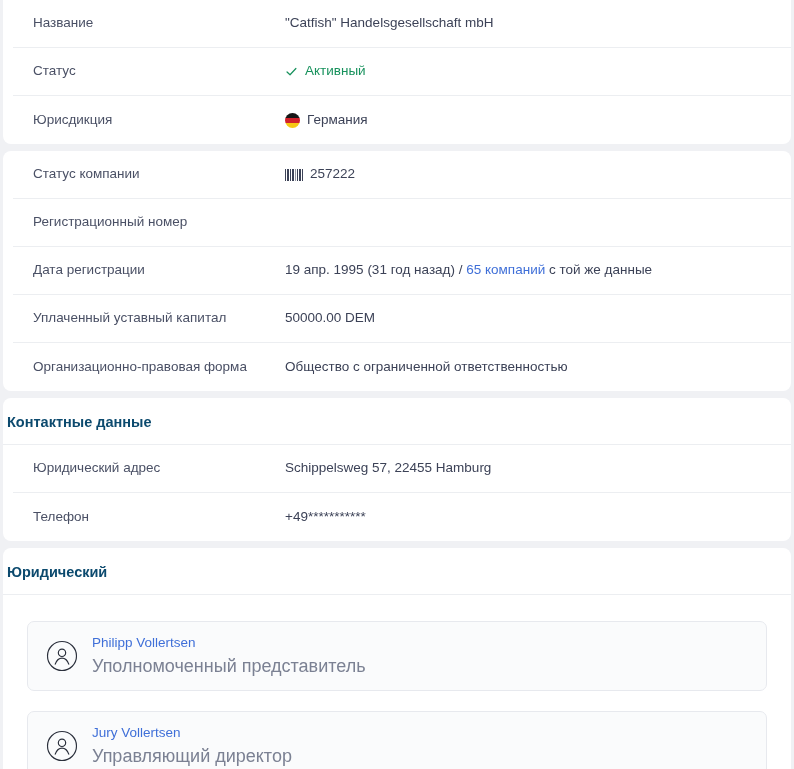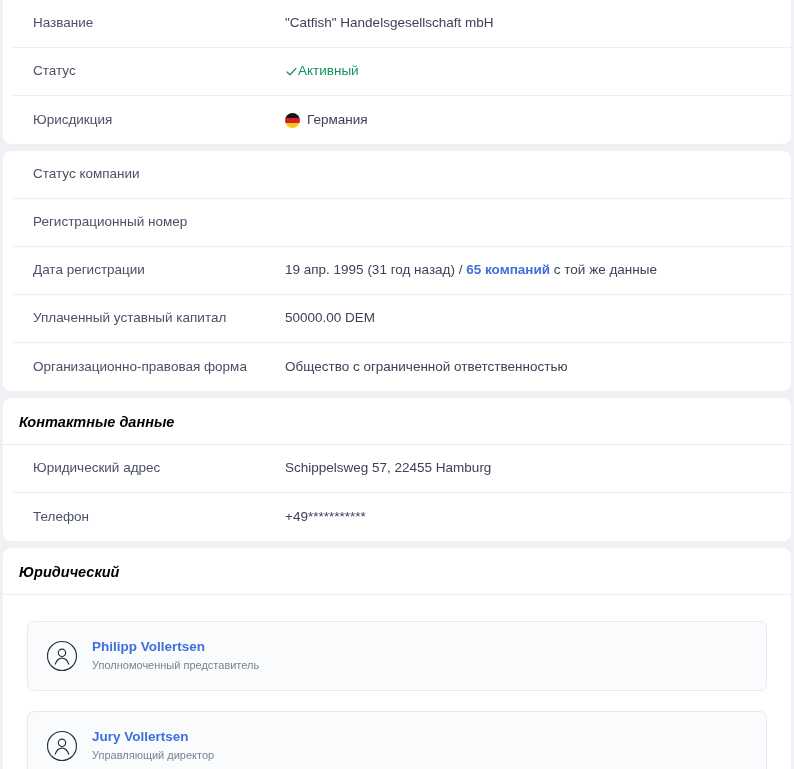--- a/index.html
+++ b/index.html
@@ -52,32 +52,32 @@
     flex: 1 1 auto;
     padding-right: 24px;
     color: #3c4257;
     font-size: 13.5px;
     line-height: 1.35;
     display: flex;
     align-items: center;
     gap: 7px;
   }
   .section-head {
-    padding: 16px 20px 14px 16px;
+    padding: 16px 20px 14px 4px;
     font-weight: bold;
     font-size: 14.5px;
-    color: #000000;
+    color: #0c4a6e;
     border-bottom: 1px solid #eceef1;
-    font-style: italic;
   }
   
   .status-ok {
     color: #17915c;
     display: inline-flex;
     align-items: center;
+    gap: 7px;
   }
   .check-icon { display: inline-block; width: 13px; height: 13px; }
   
   .flag-icon {
     width: 15px; height: 15px;
     border-radius: 50%;
     display: inline-block;
     background: linear-gradient(to bottom, #161616 0 33.3%, #d1212b 33.3% 66.6%, #f6c815 66.6% 100%);
     flex: 0 0 15px;
   }
@@ -93,21 +93,20 @@
     width: 1px;
     height: 12px;
     background: #3c4257;
   }
   .barcode-icon i.w { width: 2px; }
   .barcode-icon i.l { opacity: .55; }
   a, .link {
     color: #3f6fd8;
     text-decoration: none;
     cursor: pointer;
-    font-weight: bold;
   }
   
   .directors-body {
     padding: 26px 24px 30px 24px;
     display: flex;
     gap: 20px;
     flex-direction: column;
   }
   .person-card {
     flex: 1 1 0;
@@ -125,21 +124,21 @@
     flex: 0 0 32px;
   }
   .person-meta { display: flex; flex-direction: column; gap: 3px; }
   .person-name {
     color: #3f6fd8;
     font-size: 13.5px;
     line-height: 1.25;
   }
   .person-role {
     color: #7b8193;
-    font-size: 11px;
+    font-size: 18px;
     line-height: 1.25;
   }
 </style>
 </head>
 <body>
 
 <div class="page">
 
   <div class="card first">
 
@@ -171,20 +170,33 @@
         <span>Германия</span>
       </div>
     </div>
 
   </div>
 
   <div class="card">
 
     <div class="row">
       <div class="label">Статус компании</div>
+      <div class="value">
+        <span class="barcode-icon">
+          <i></i>
+            <i class="w"></i>
+            <i></i>
+            <i class="w"></i>
+            <i class="l"></i>
+            <i></i>
+            <i class="w"></i>
+            <i></i>
+        </span>
+        <span>257222</span>
+      </div>
     </div>
 
     <div class="row">
       <div class="label">Регистрационный номер</div>
     </div>
 
     <div class="row">
       <div class="label">Дата регистрации</div>
       <div class="value">
         <span style="display:inline">

